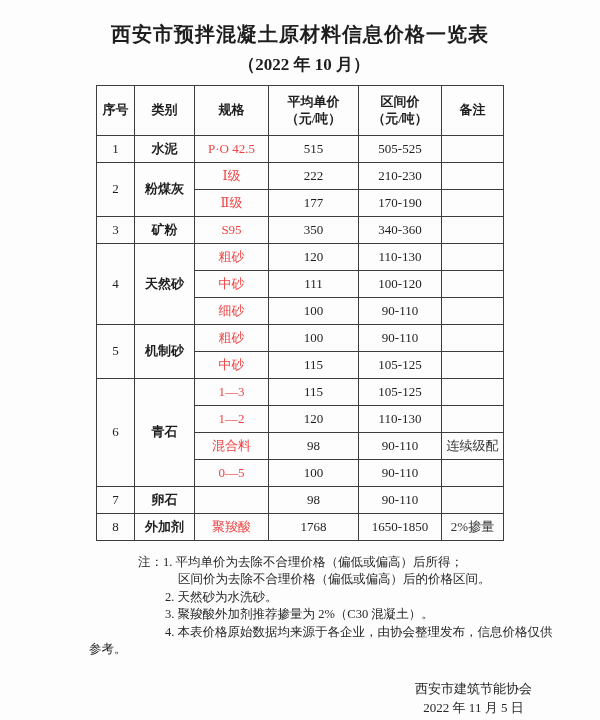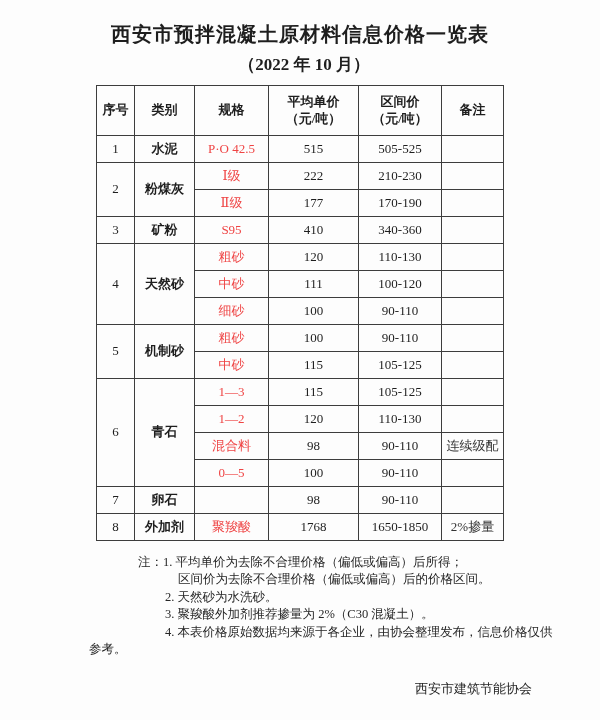--- a/index.html
+++ b/index.html
@@ -135,21 +135,21 @@
         <td class="c-spec">Ⅱ级</td>
         <td class="c-avg">177</td>
         <td class="c-range">170-190</td>
         <td class="c-remark"></td>
       </tr>
 
       <tr>
         <td class="c-no">3</td>
         <td class="c-cat">矿粉</td>
         <td class="c-spec">S95</td>
-        <td class="c-avg">410</td>
+        <td class="c-avg">350</td>
         <td class="c-range">340-360</td>
         <td class="c-remark"></td>
       </tr>
 
       <tr>
         <td class="c-no" rowspan="3">4</td>
         <td class="c-cat" rowspan="3">天然砂</td>
         <td class="c-spec">粗砂</td>
         <td class="c-avg">120</td>
         <td class="c-range">110-130</td>
@@ -234,15 +234,16 @@
     <div class="note-line">注：1. 平均单价为去除不合理价格（偏低或偏高）后所得；</div>
     <div class="note-line indent-sub">区间价为去除不合理价格（偏低或偏高）后的价格区间。</div>
     <div class="note-line indent-num">2. 天然砂为水洗砂。</div>
     <div class="note-line indent-num">3. 聚羧酸外加剂推荐掺量为 2%（C30 混凝土）。</div>
     <div class="note-line indent-num">4. 本表价格原始数据均来源于各企业，由协会整理发布，信息价格仅供</div>
     <div class="note-line indent-wrap">参考。</div>
   </div>
 
   <div class="footer">
     <div>西安市建筑节能协会</div>
+    <div>2022 年 11 月 5 日</div>
   </div>
 
 </div>
 
 </body></html>

